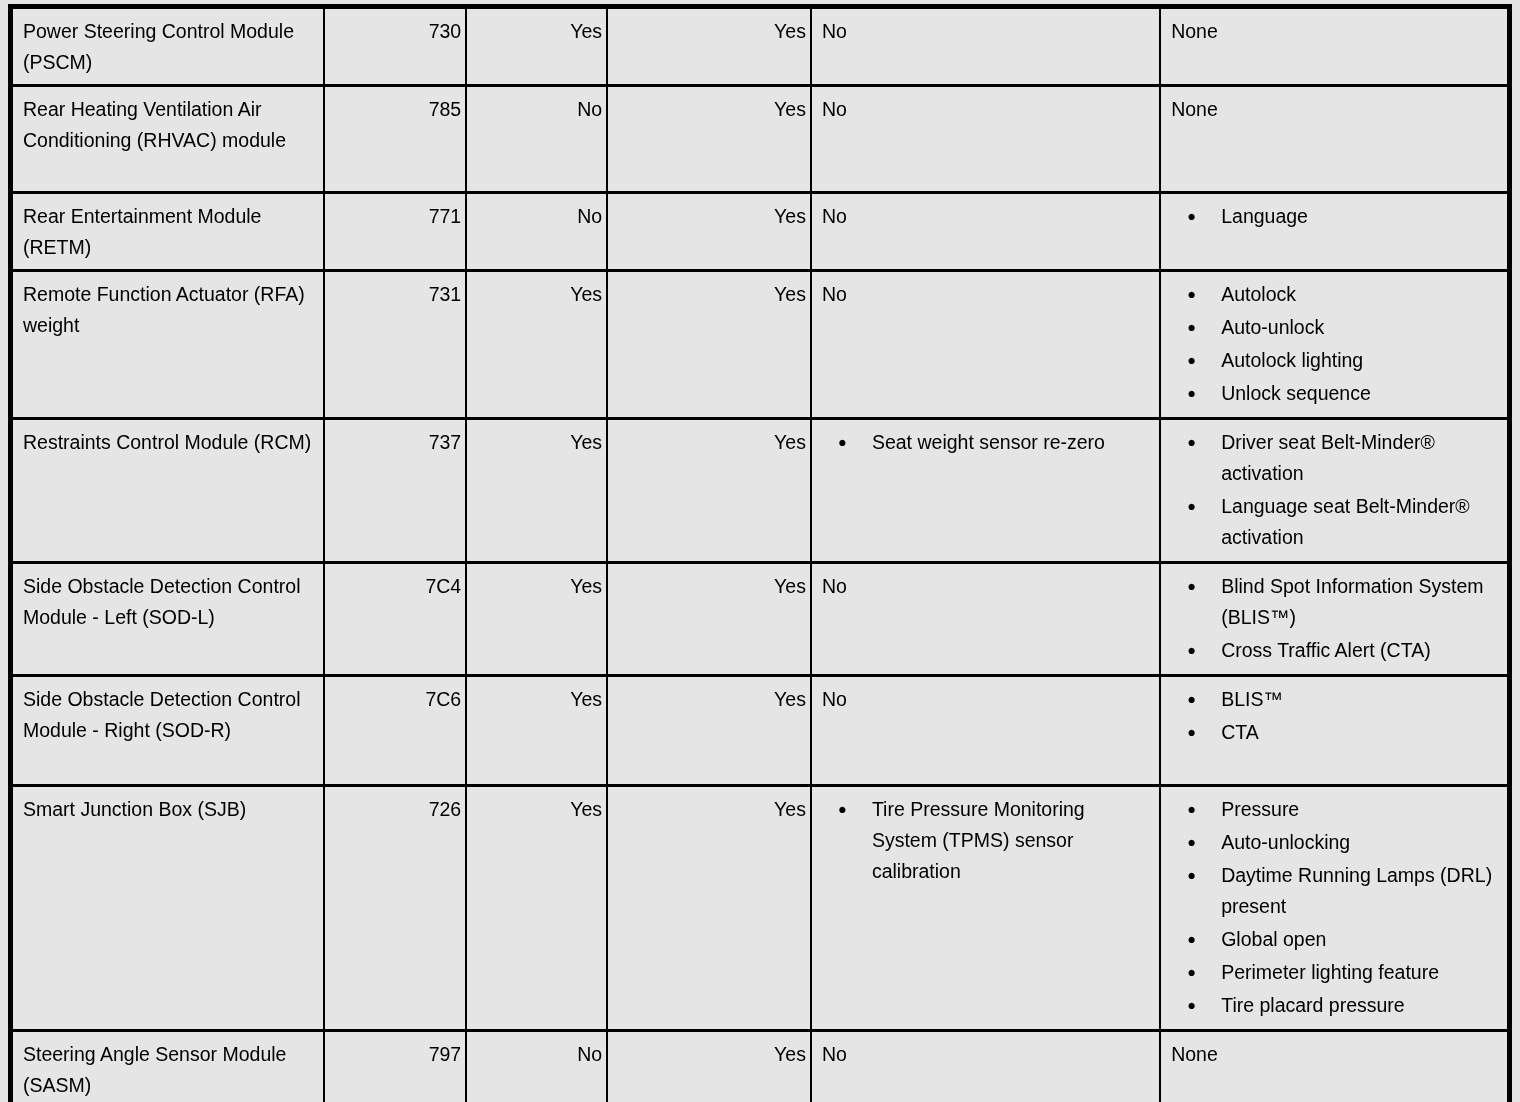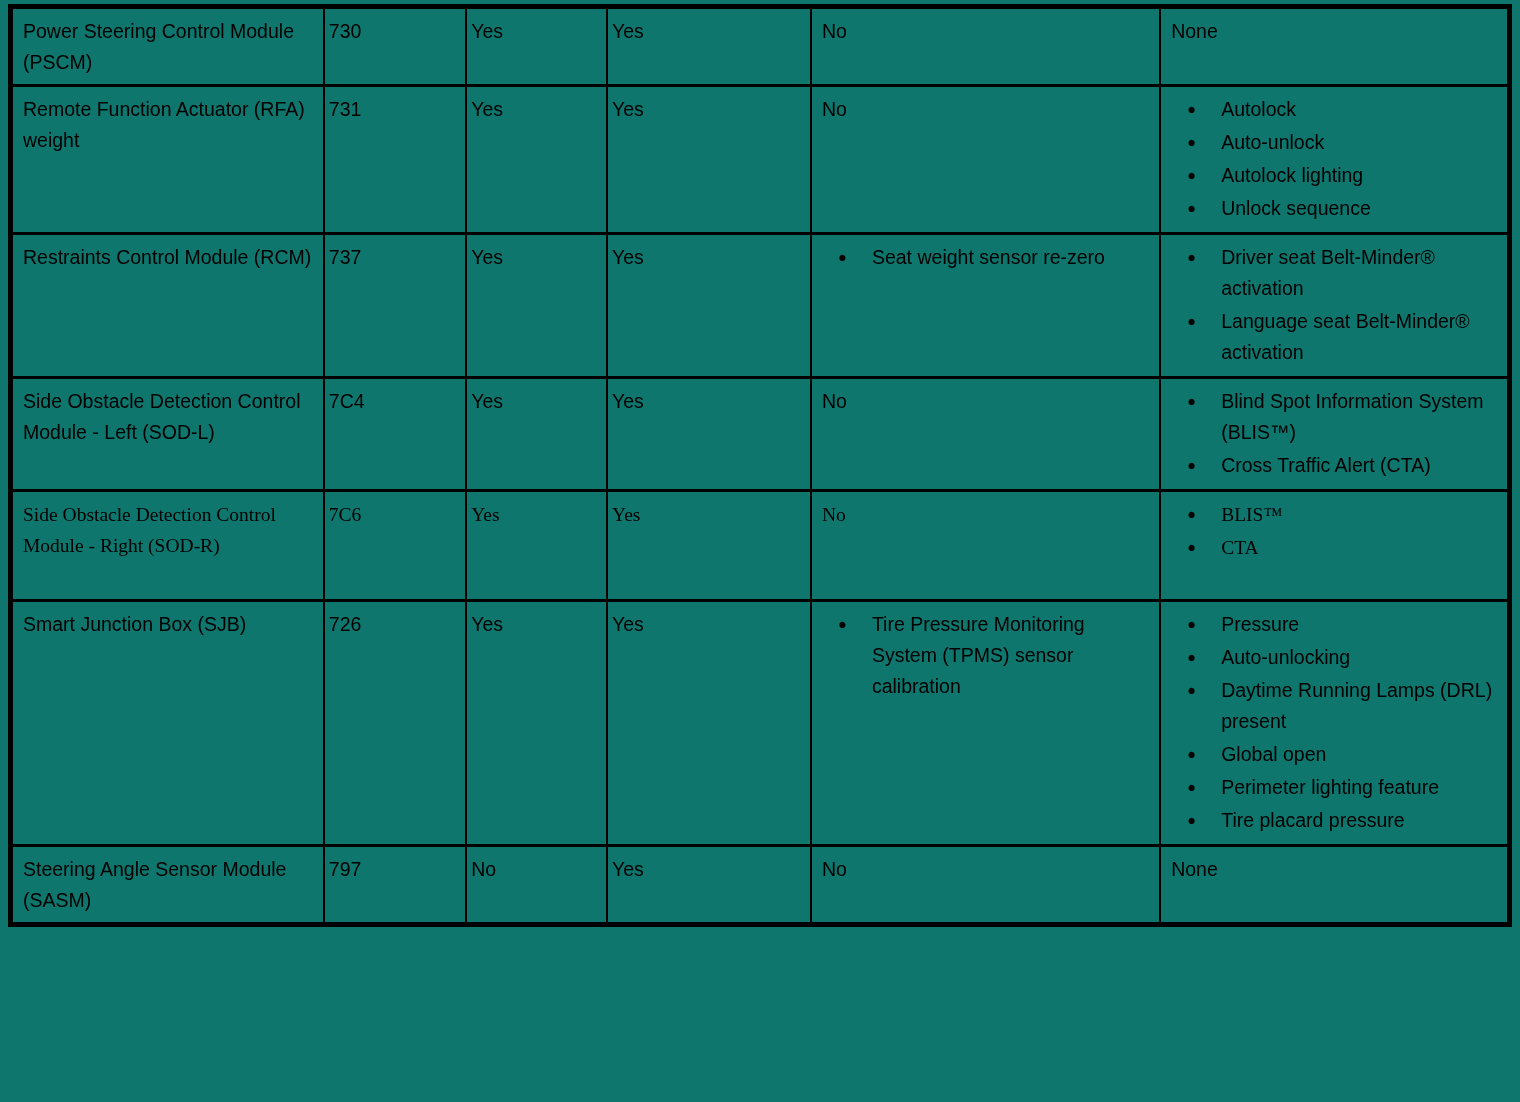--- a/index.html
+++ b/index.html
@@ -6,21 +6,21 @@
   html, body {
     margin: 0;
     padding: 0;
     background: #ffffff;
   }
   .page {
     width: 1520px;
     height: 1102px;
     box-sizing: border-box;
     padding: 4px 8px 0 8px;
-    background: #0f766e;
+    background: #e5e5e5;
     color: #000000;
     font-family: "Liberation Sans", sans-serif;
     overflow: hidden;
   }
   table.module-table {
     border-collapse: collapse;
     table-layout: fixed;
     width: 100%;
     border: 5px solid #000000;
   }
@@ -30,21 +30,21 @@
     border-width: 3px 2px;
     vertical-align: top;
     padding: 7px 8px 6px 10px;
     font-size: 19.5px;
     line-height: 31px;
     font-weight: 400;
     overflow: hidden;
     word-wrap: break-word;
   }
   td.center {
-    text-align: left;
+    text-align: right;
     padding-left: 4px;
     padding-right: 4px;
   }
   .bullet-row {
     display: flex;
     align-items: flex-start;
     padding-left: 16px;
     margin-bottom: 2px;
   }
   .bullet-icon {
@@ -72,20 +72,41 @@
       </colgroup>
     <tbody id="table-body">
         <tr style="height: 77px;">
           <td>Power Steering Control Module (PSCM)</td>
           <td class="center">730</td>
           <td class="center">Yes</td>
           <td class="center">Yes</td>
           <td><span>No</span></td>
           <td><span>None</span></td>
         </tr>
+        <tr style="height: 107px;">
+          <td>Rear Heating Ventilation Air Conditioning (RHVAC) module</td>
+          <td class="center">785</td>
+          <td class="center">No</td>
+          <td class="center">Yes</td>
+          <td><span>No</span></td>
+          <td><span>None</span></td>
+        </tr>
+        <tr style="height: 75px;">
+          <td>Rear Entertainment Module (RETM)</td>
+          <td class="center">771</td>
+          <td class="center">No</td>
+          <td class="center">Yes</td>
+          <td><span>No</span></td>
+          <td>
+            <div class="bullet-row">
+              <span class="bullet-icon">●</span>
+              <span class="bullet-text">Language</span>
+            </div>
+          </td>
+        </tr>
         <tr style="height: 146px;">
           <td>Remote Function Actuator (RFA) weight</td>
           <td class="center">731</td>
           <td class="center">Yes</td>
           <td class="center">Yes</td>
           <td><span>No</span></td>
           <td>
             <div class="bullet-row">
               <span class="bullet-icon">●</span>
               <span class="bullet-text">Autolock</span>
@@ -136,21 +157,21 @@
             <div class="bullet-row">
               <span class="bullet-icon">●</span>
               <span class="bullet-text">Blind Spot Information System (BLIS™)</span>
             </div>
             <div class="bullet-row">
               <span class="bullet-icon">●</span>
               <span class="bullet-text">Cross Traffic Alert (CTA)</span>
             </div>
           </td>
         </tr>
-        <tr style="height: 110px; font-family: Liberation Serif, serif;">
+        <tr style="height: 110px;">
           <td>Side Obstacle Detection Control Module - Right (SOD-R)</td>
           <td class="center">7C6</td>
           <td class="center">Yes</td>
           <td class="center">Yes</td>
           <td><span>No</span></td>
           <td>
             <div class="bullet-row">
               <span class="bullet-icon">●</span>
               <span class="bullet-text">BLIS™</span>
             </div>

